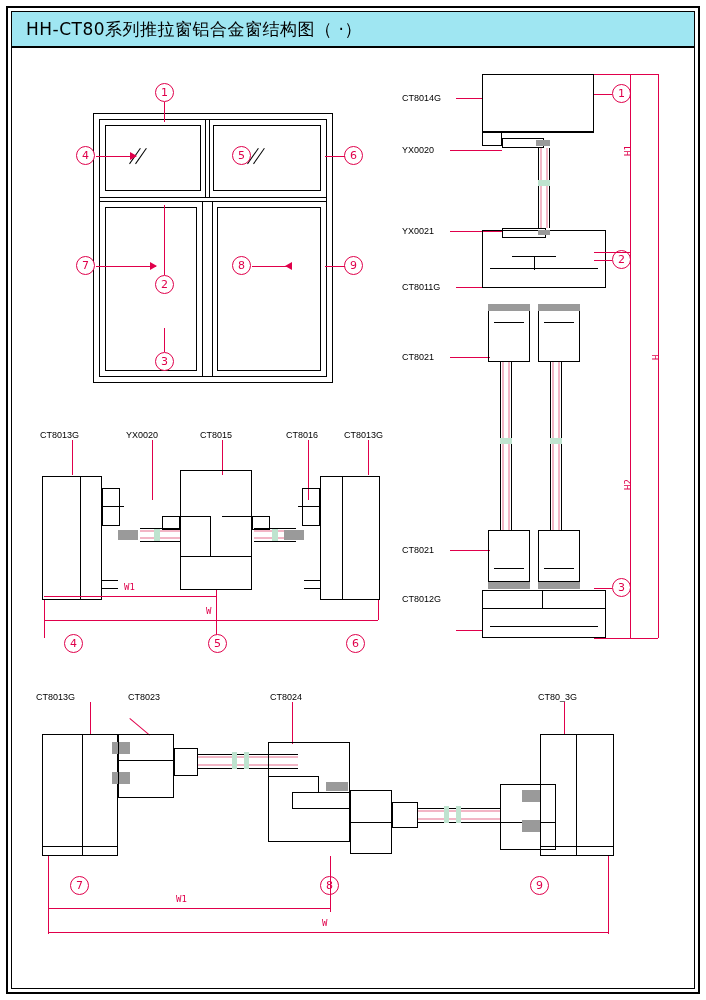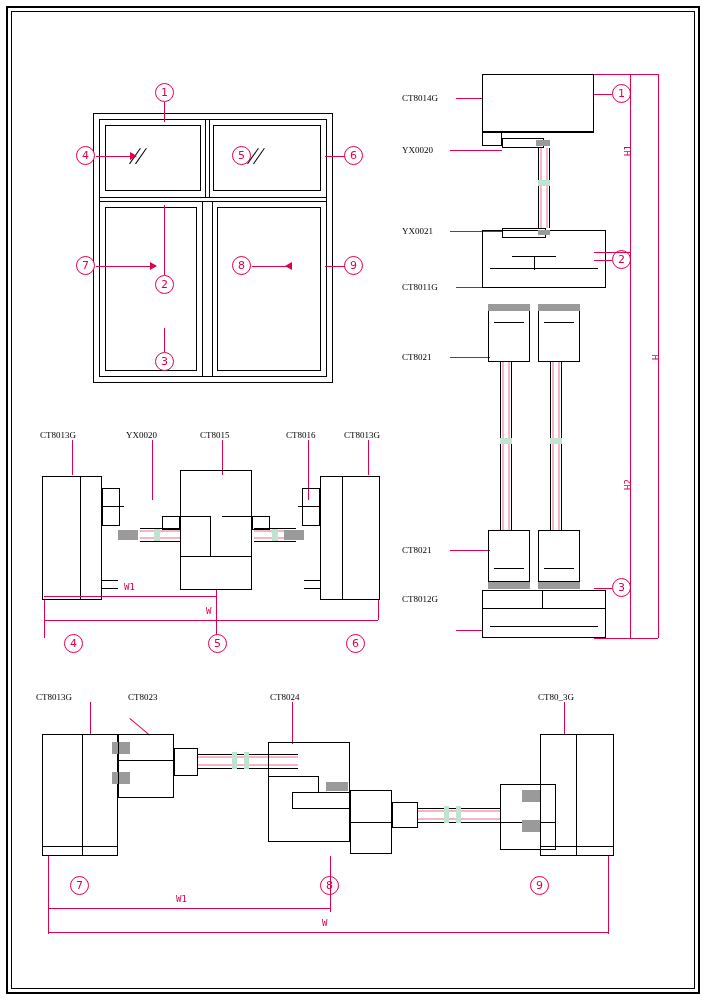--- a/index.html
+++ b/index.html
@@ -80,21 +80,21 @@
     color: #e0004b;
     font-size: 11px;
     line-height: 17px;
     text-align: center;
     font-family: "DejaVu Sans", sans-serif;
     background: #fff;
     box-sizing: border-box;
   }
   .lbl {
     position: absolute;
-    font-family: Liberation Serif, serif;
+    font-family: Liberation Sans, sans-serif;
     font-size: 9px;
     color: #000;
     white-space: nowrap;
     text-align: center;
   }
   .dimlbl {
     position: absolute;
     font-family: "DejaVu Sans Mono", monospace;
     font-size: 9px;
     color: #e0004b;
@@ -123,20 +123,23 @@
   .arrow-l { border-right: 7px solid #e0004b; }
 </style>
 </head>
 <body>
 
 <div id="sheet">
 
   <div class="outer-border"></div>
   <div class="inner-border"></div>
 
+  <div class="title-bar">
+    <div class="title-text">HH-CT80系列推拉窗铝合金窗结构图（ ·）</div>
+  </div>
 
   <div class="abs" style="left:80px; top:60px; width:280px; height:320px;">
 
     <div class="box" style="left:13px; top:53px; width:240px; height:270px;"></div>
     <div class="box" style="left:19px; top:59px; width:228px; height:258px;"></div>
 
     <div class="ln ln-h" style="left:19px; top:137px; width:228px;"></div>
     <div class="ln ln-h" style="left:19px; top:141px; width:228px;"></div>
 
     <div class="ln ln-v" style="left:125px; top:59px; height:78px;"></div>

